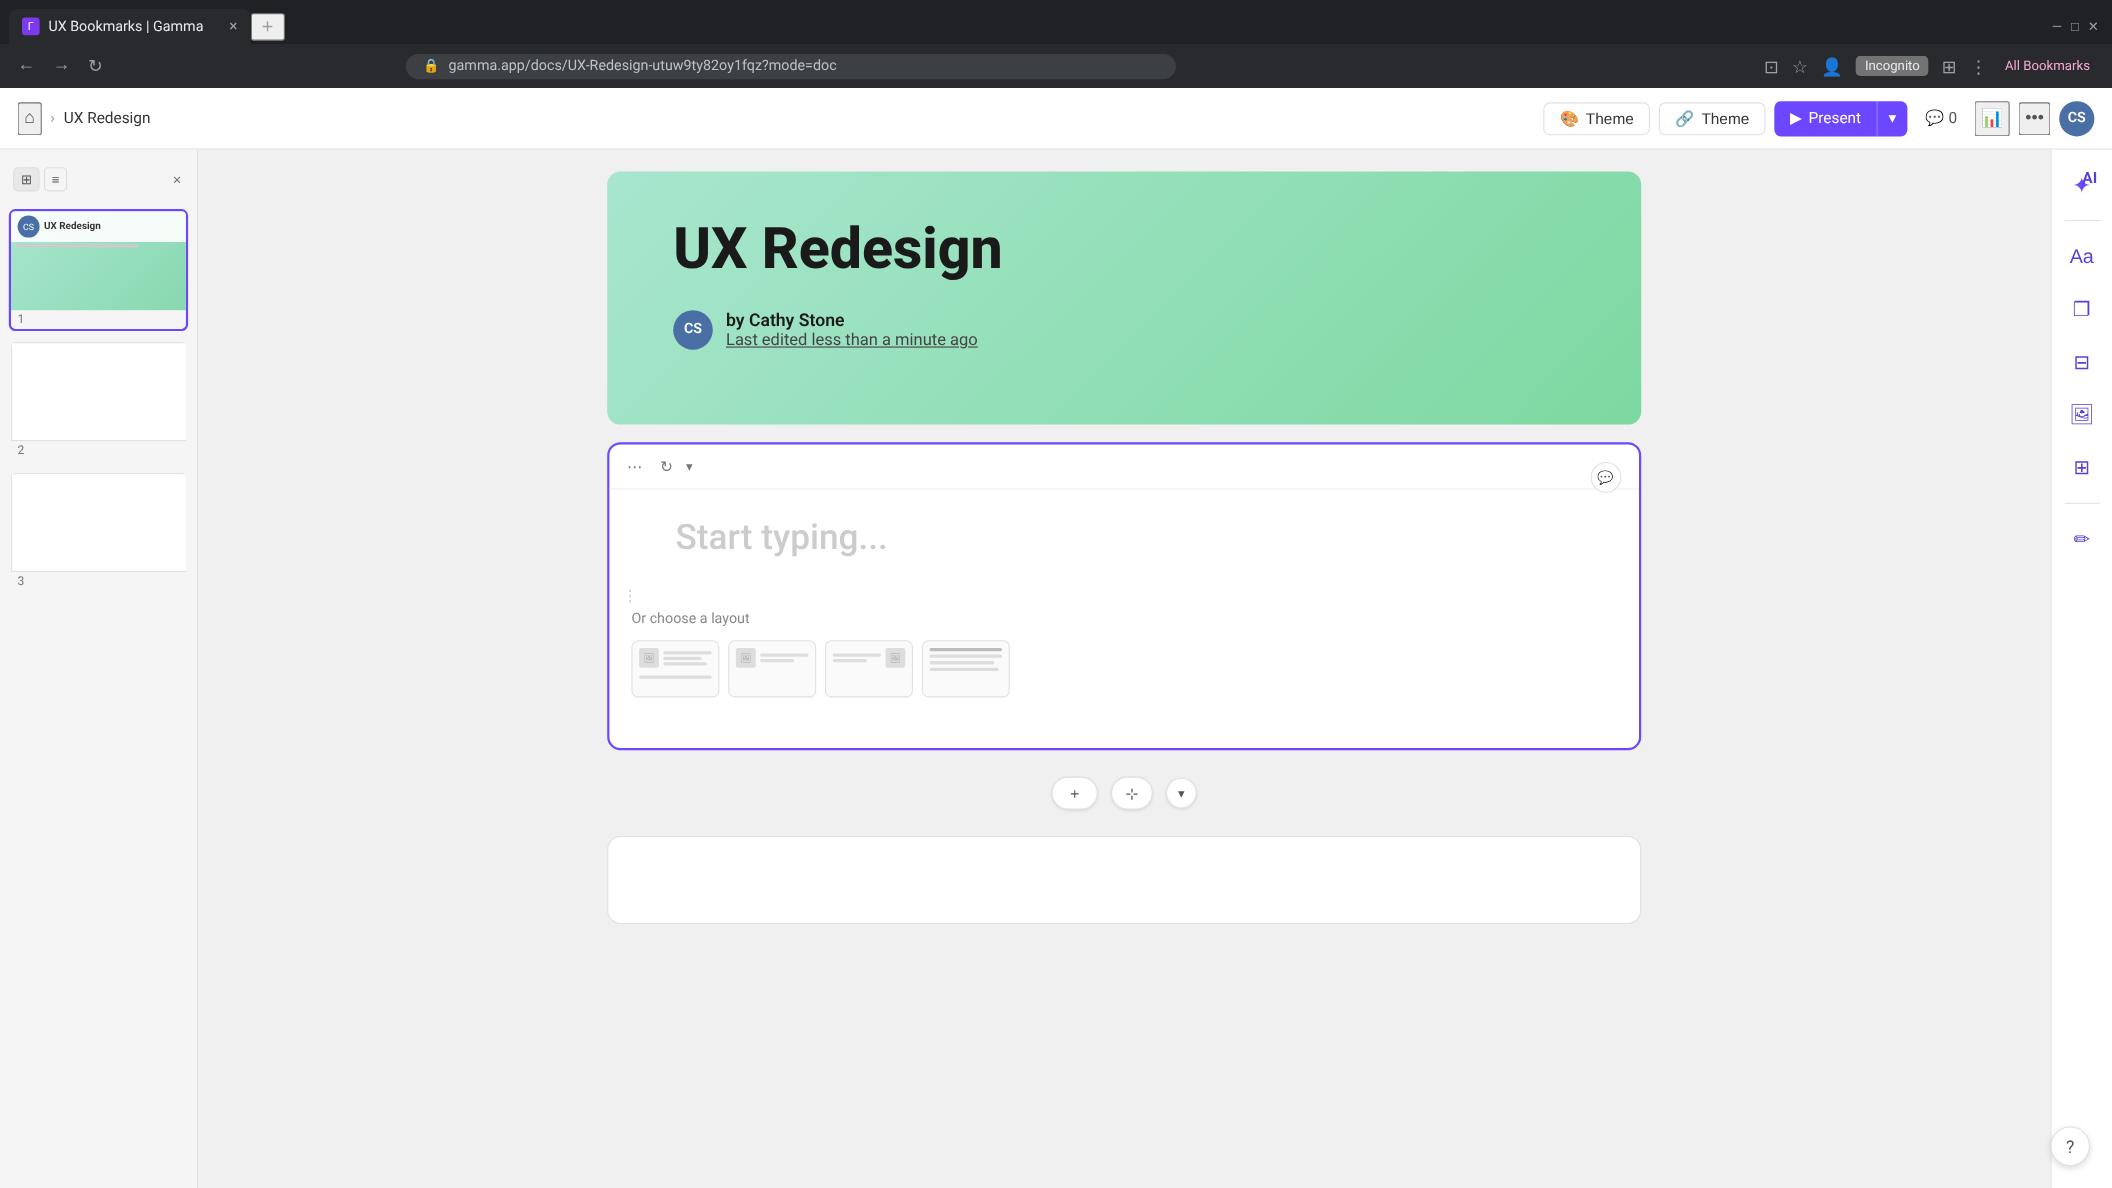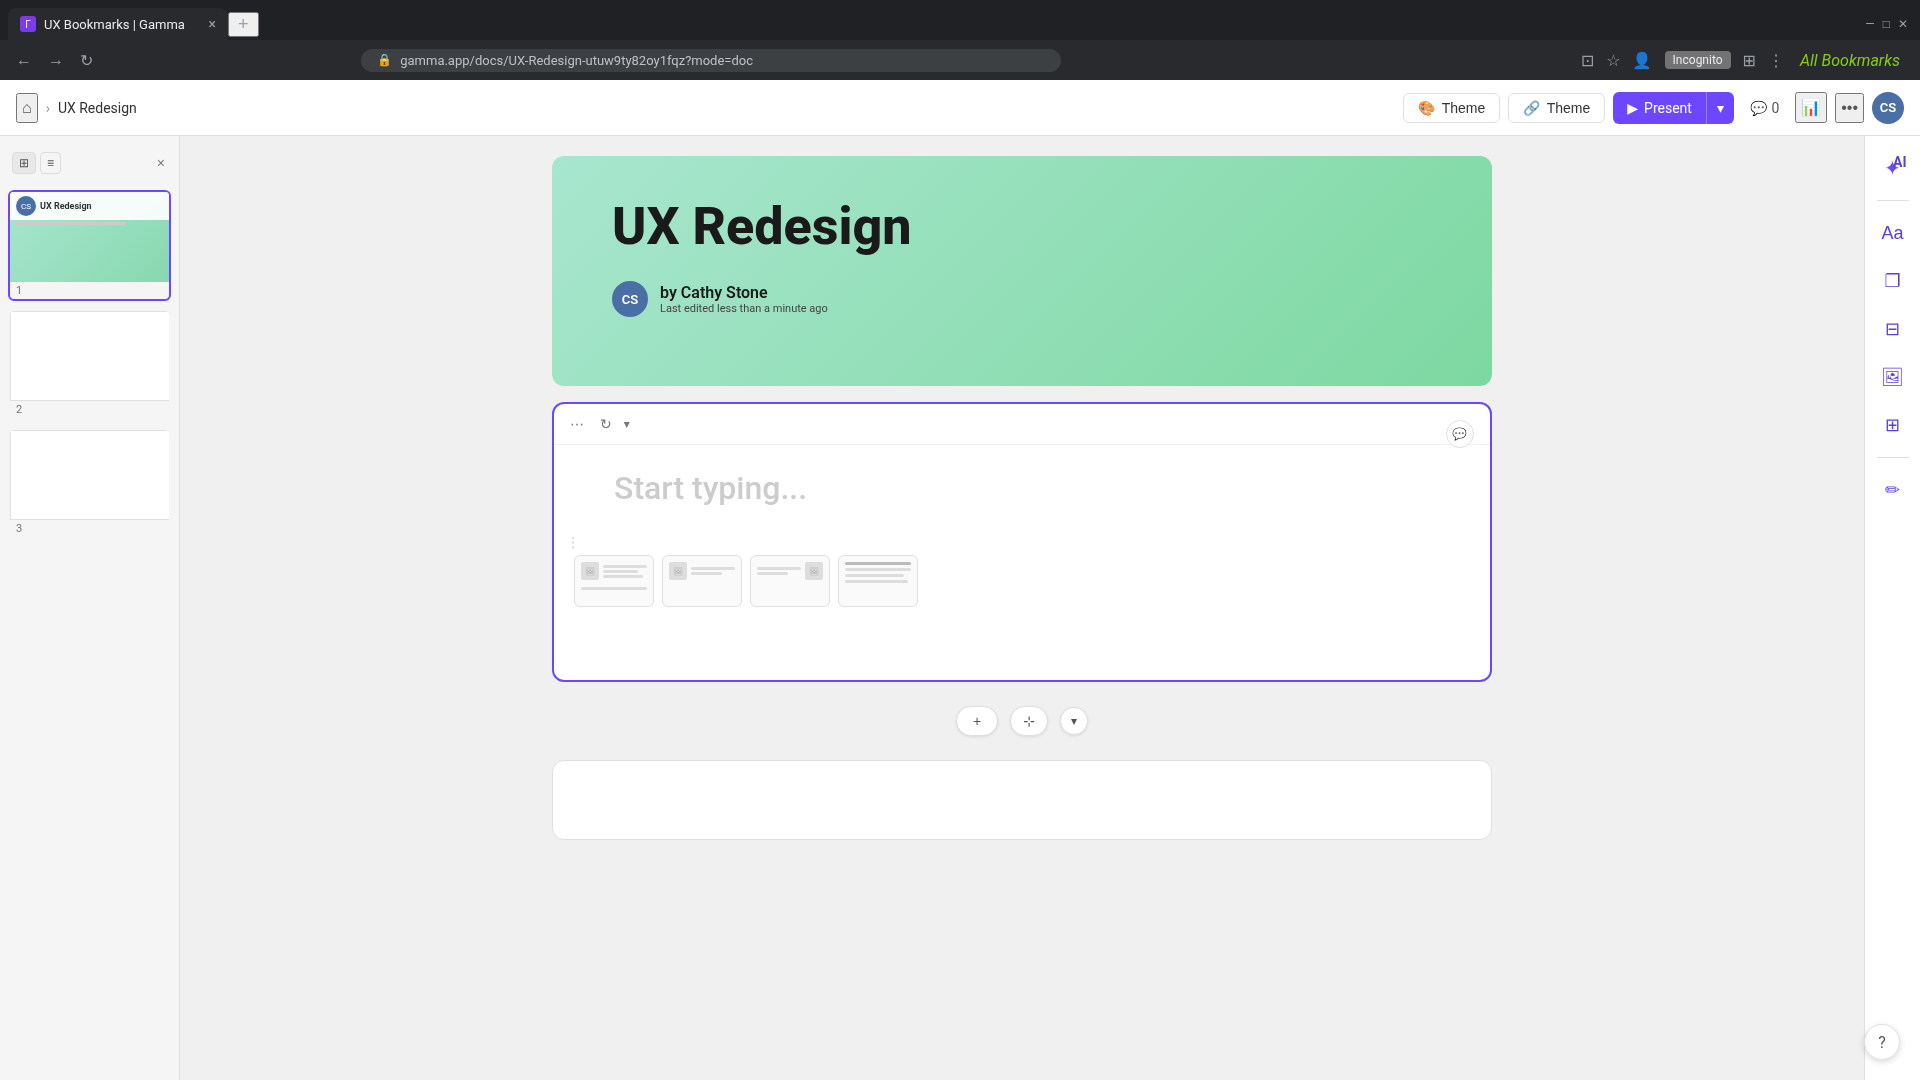--- a/index.html
+++ b/index.html
@@ -18,21 +18,21 @@
     .browser-ctrl { color: #9aa0a6; font-size: 12px; cursor: pointer; }
 
     .nav-bar { background: #292a2d; display: flex; align-items: center; padding: 6px 12px; height: 40px; gap: 8px; }
     .nav-btn { color: #9aa0a6; background: none; border: none; cursor: pointer; font-size: 16px; padding: 4px; border-radius: 4px; }
     .address-bar { flex: 1; background: #3c4043; border-radius: 20px; padding: 4px 16px; color: #e8eaed; font-size: 13px; display: flex; align-items: center; gap: 8px; max-width: 700px; margin: 0 auto; }
     .lock-icon { color: #9aa0a6; font-size: 12px; }
     .address-text { color: #bdc1c6; font-size: 13px; }
     .nav-right { display: flex; align-items: center; gap: 12px; margin-left: auto; }
     .nav-icon-btn { color: #9aa0a6; font-size: 16px; cursor: pointer; }
     .incognito-label { background: #737373; color: #e8eaed; font-size: 12px; padding: 2px 8px; border-radius: 4px; }
-    .bookmarks-bar { color: #84cc16; font-size: 16px; padding: 0 8px; font-style: italic; }
+    .bookmarks-bar { color: #f9a8d4; font-size: 12px; padding: 0 8px; }
 
     
     .app-container { display: flex; flex-direction: column; height: calc(1080px - 80px); background: #f0f0f0; }
 
     
     .app-toolbar { background: white; display: flex; align-items: center; padding: 0 16px; height: 56px; border-bottom: 1px solid #e0e0e0; gap: 8px; }
     .home-btn { color: #555; font-size: 16px; cursor: pointer; padding: 4px; }
     .breadcrumb-sep { color: #999; font-size: 14px; }
     .breadcrumb-item { color: #333; font-size: 14px; }
     .toolbar-spacer { flex: 1; }
@@ -72,21 +72,21 @@
     
     .content-area { flex: 1; overflow-y: auto; padding: 20px 40px; display: flex; flex-direction: column; align-items: center; gap: 16px; }
 
     
     .slide-hero { width: 940px; background: linear-gradient(135deg, #a8e6cf 0%, #7dd8a0 100%); border-radius: 12px; padding: 40px 60px; min-height: 230px; }
     .slide-title { font-size: 52px; font-weight: 800; color: #1a1a1a; margin-bottom: 24px; }
     .author-row { display: flex; align-items: center; gap: 12px; }
     .author-avatar { width: 36px; height: 36px; background: #4a6fa5; border-radius: 50%; display: flex; align-items: center; justify-content: center; color: white; font-size: 13px; font-weight: 600; }
     .author-info { display: flex; flex-direction: column; }
     .author-name { font-size: 16px; font-weight: 600; color: #1a1a1a; }
-    .author-subtitle { font-size: 11px; color: #444; }
+    .author-subtitle { font-size: 15px; color: #444; text-decoration: underline; }
 
     
     .slide-editable { width: 940px; background: white; border-radius: 12px; border: 2px solid #6c47ff; padding: 0; min-height: 280px; position: relative; }
     .slide-toolbar { display: flex; align-items: center; gap: 8px; padding: 8px 12px; border-bottom: 1px solid #f0f0f0; }
     .slide-tool-btn { background: none; border: none; cursor: pointer; color: #777; font-size: 14px; padding: 4px; border-radius: 4px; }
     .slide-content { padding: 24px 40px; }
     .slide-drag-handle { position: absolute; left: 12px; top: 50%; transform: translateY(-50%); color: #ccc; font-size: 14px; cursor: grab; }
     .typing-placeholder { font-size: 32px; color: #ccc; font-weight: 500; margin-bottom: 24px; padding-left: 20px; }
     .layout-section { padding: 0 20px 20px; }
     .layout-label { font-size: 13px; color: #888; margin-bottom: 12px; }
@@ -247,20 +247,21 @@
         <div class="slide-toolbar">
           <button class="slide-tool-btn">⋯</button>
           <button class="slide-tool-btn">↻</button>
           <span style="color:#777;font-size:12px;cursor:pointer;">▾</span>
         </div>
         <div class="slide-content">
           <div class="slide-drag-handle">⋮</div>
           <div class="typing-placeholder">Start typing...</div>
         </div>
         <div class="layout-section">
+          <div class="layout-label">Or choose a layout</div>
           <div class="layout-options">
 
             <div class="layout-option">
               <div class="layout-row">
                 <div class="layout-img-box">🖼</div>
                 <div style="flex:1;display:flex;flex-direction:column;gap:2px;">
                   <div class="layout-line" style="width:100%;"></div>
                   <div class="layout-line" style="width:80%;"></div>
                   <div class="layout-line" style="width:90%;"></div>
                 </div>

